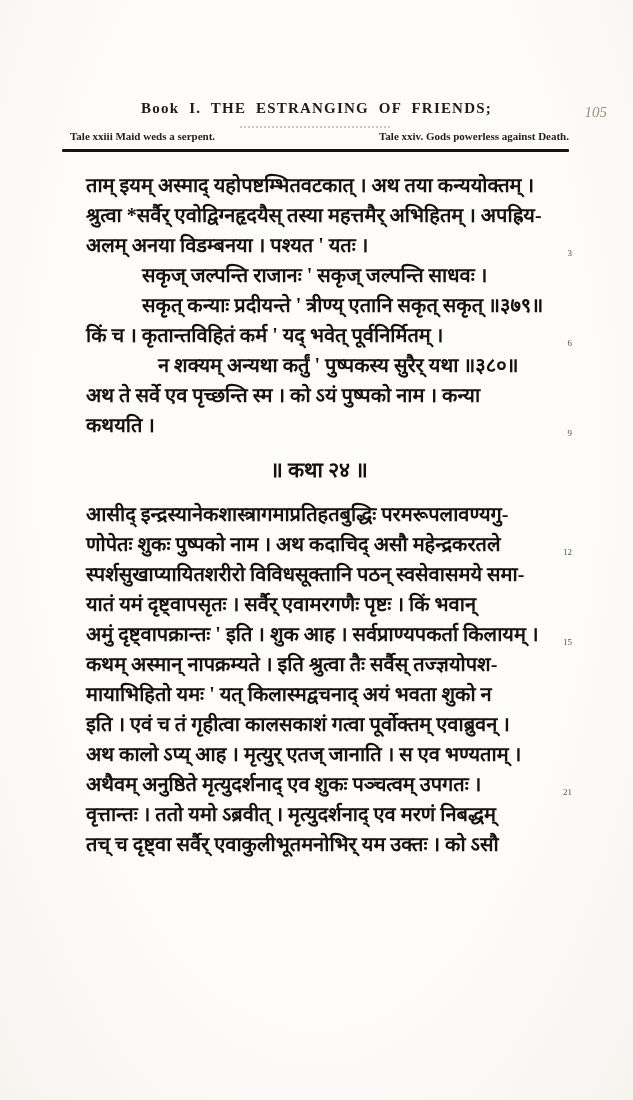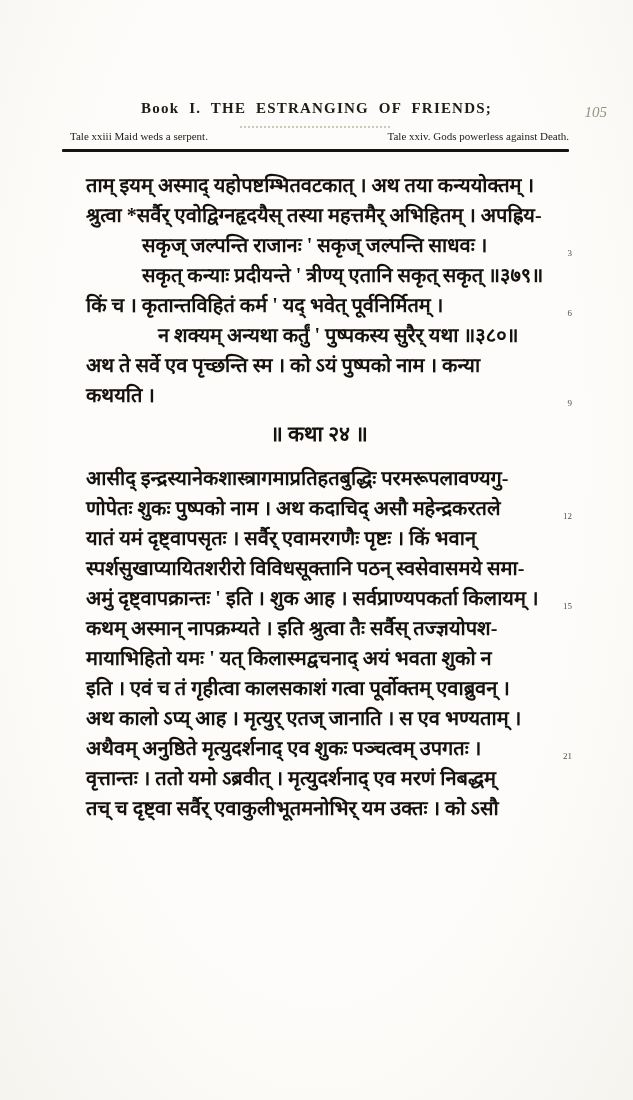--- a/index.html
+++ b/index.html
@@ -30,21 +30,21 @@
     color: #97917f;
     margin-left: 36px;
   }
   .title-smudge {
     position: absolute; top: 126px; left: 240px; width: 150px; height: 0;
     border-top: 2px dotted #cfc9bb;
   }
   .captions {
     position: absolute; top: 130px; left: 70px; right: 64px;
     display: flex; justify-content: space-between; align-items: center;
-    font-size: 11px; font-weight: normal; color: #24201b;
+    font-size: 11px; font-weight: bold; color: #24201b;
   }
   .rule {
     position: absolute; top: 149px; left: 62px; right: 64px;
     height: 3px; background: #17130f; border-radius: 1px;
   }
   
   .content {
     position: absolute; top: 170px; left: 86px; width: 466px;
     font-size: 20px; line-height: 30px; font-weight: 600;
     color: #15110d;
@@ -52,21 +52,21 @@
   .line { position: relative; white-space: nowrap; }
   .line .mnum {
     position: absolute; right: -20px; top: 8px;
     font-size: 9px; font-weight: normal; color: #55504a;
     white-space: normal;
   }
   .line.verse-a { padding-left: 56px; }
   .line.verse-b { padding-left: 72px; }
   .line.heading {
     text-align: center; padding-left: 0;
-    margin: 9px 0 14px 0;
+    margin: 15px 0 14px 0;
     font-size: 21px;
   }
 </style>
 </head>
 <body>
 
 <div class="page">
 
   <div class="book-title">Book I.  THE ESTRANGING OF FRIENDS;</div>
 
@@ -84,20 +84,21 @@
   <div class="content">
       <div class="line">
     <span>ताम् इयम् अस्माद् यहोपष्टम्भितवटकात् । अथ तया कन्ययोक्तम् ।</span>
     <span class="mnum"></span>
   </div>
       <div class="line">
     <span>श्रुत्वा *सर्वैर् एवोद्विग्नहृदयैस् तस्या महत्तमैर् अभिहितम् । अपह्रिय-</span>
     <span class="mnum"></span>
   </div>
       <div class="line">
+    <span>अलम् अनया विडम्बनया । पश्यत ' यतः ।</span>
     <span class="mnum">3</span>
   </div>
       <div class="line verse-a">
     <span>सकृज् जल्पन्ति राजानः ' सकृज् जल्पन्ति साधवः ।</span>
     <span class="mnum"></span>
   </div>
       <div class="line verse-a">
     <span>सकृत् कन्याः प्रदीयन्ते ' त्रीण्य् एतानि सकृत् सकृत् ॥३७९॥</span>
     <span class="mnum"></span>
   </div>
@@ -123,25 +124,25 @@
   </div>
       <div class="line">
     <span>आसीद् इन्द्रस्यानेकशास्त्रागमाप्रतिहतबुद्धिः परमरूपलावण्यगु-</span>
     <span class="mnum"></span>
   </div>
       <div class="line">
     <span>णोपेतः शुकः पुष्पको नाम । अथ कदाचिद् असौ महेन्द्रकरतले</span>
     <span class="mnum">12</span>
   </div>
       <div class="line">
-    <span>यातं यमं दृष्ट्वापसृतः । सर्वैर् एवामरगणैः पृष्टः । किं भवान्</span>
+    <span>स्पर्शसुखाप्यायितशरीरो विविधसूक्तानि पठन् स्वसेवासमये समा-</span>
     <span class="mnum"></span>
   </div>
       <div class="line">
-    <span>स्पर्शसुखाप्यायितशरीरो विविधसूक्तानि पठन् स्वसेवासमये समा-</span>
+    <span>यातं यमं दृष्ट्वापसृतः । सर्वैर् एवामरगणैः पृष्टः । किं भवान्</span>
     <span class="mnum"></span>
   </div>
       <div class="line">
     <span>अमुं दृष्ट्वापक्रान्तः ' इति । शुक आह । सर्वप्राण्यपकर्ता किलायम् ।</span>
     <span class="mnum">15</span>
   </div>
       <div class="line">
     <span>कथम् अस्मान् नापक्रम्यते । इति श्रुत्वा तैः सर्वैस् तज्ज्ञयोपश-</span>
     <span class="mnum"></span>
   </div>

